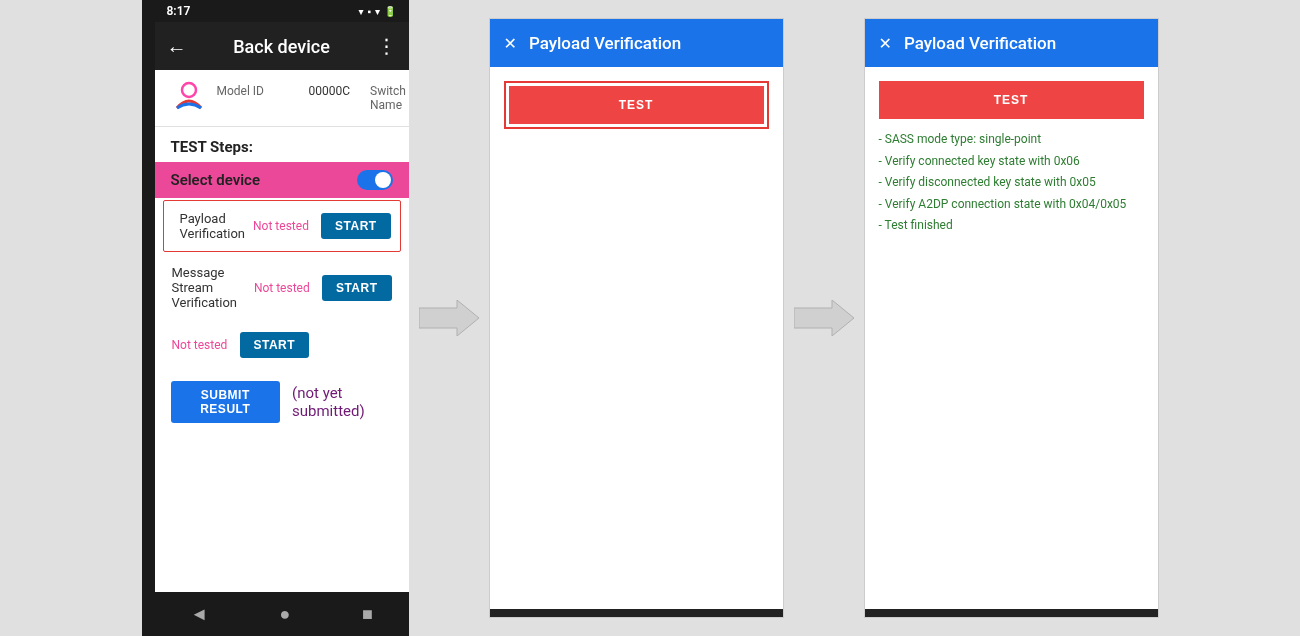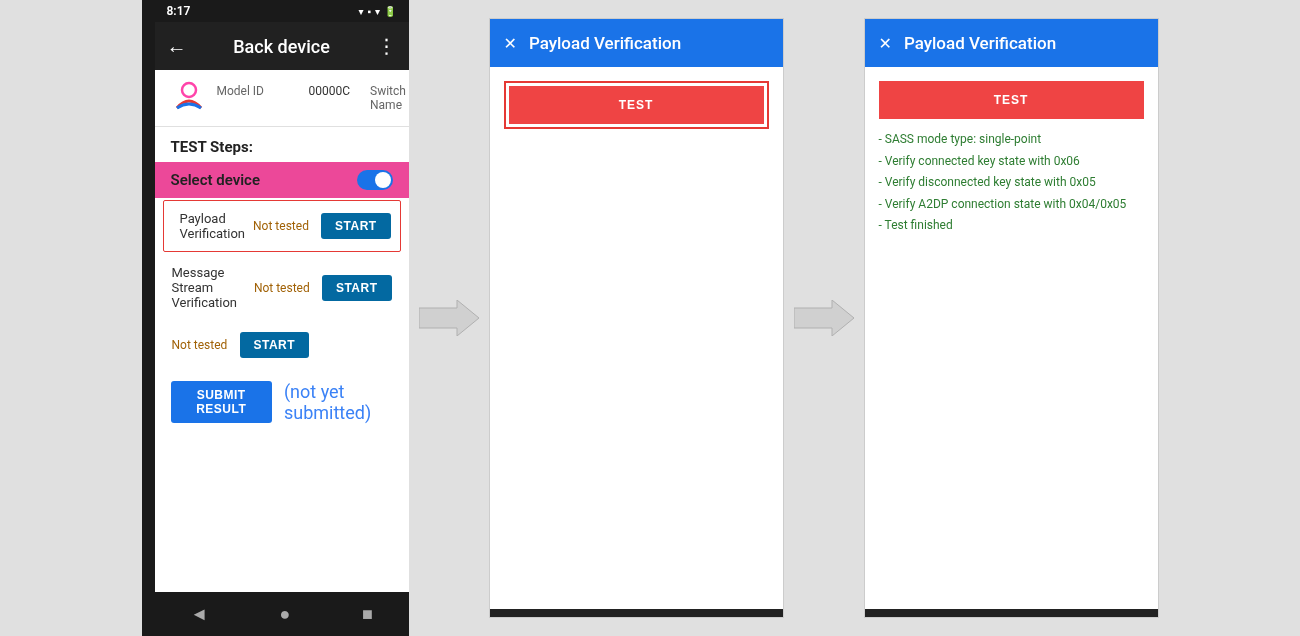--- a/index.html
+++ b/index.html
@@ -179,21 +179,21 @@
     }
 
     .test-row-name {
       font-size: 13px;
       color: #333;
       flex: 1;
     }
 
     .test-row-status {
       font-size: 12px;
-      color: #a16207;
+      color: #ec4899;
       min-width: 60px;
     }
 
     .start-btn {
       background: #0369a1;
       color: white;
       border: none;
       padding: 6px 14px;
       font-size: 12px;
       font-weight: 600;
@@ -216,22 +216,22 @@
       border: none;
       padding: 7px 14px;
       font-size: 12px;
       font-weight: 600;
       border-radius: 3px;
       cursor: pointer;
       letter-spacing: 0.5px;
     }
 
     .not-submitted {
-      color: #3b82f6;
-      font-size: 18px;
+      color: #701a75;
+      font-size: 15px;
     }
 
     .bottom-nav {
       background: #1a1a1a;
       height: 44px;
       display: flex;
       align-items: center;
       justify-content: space-around;
     }
 

